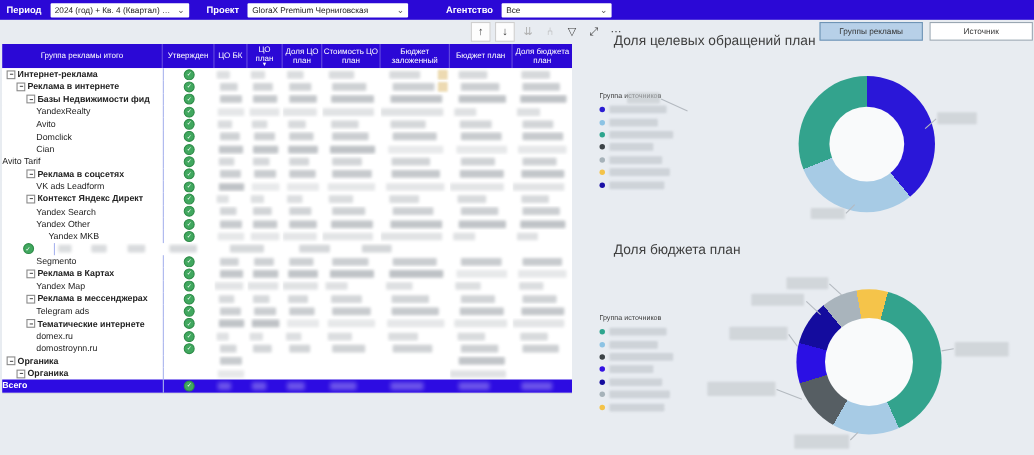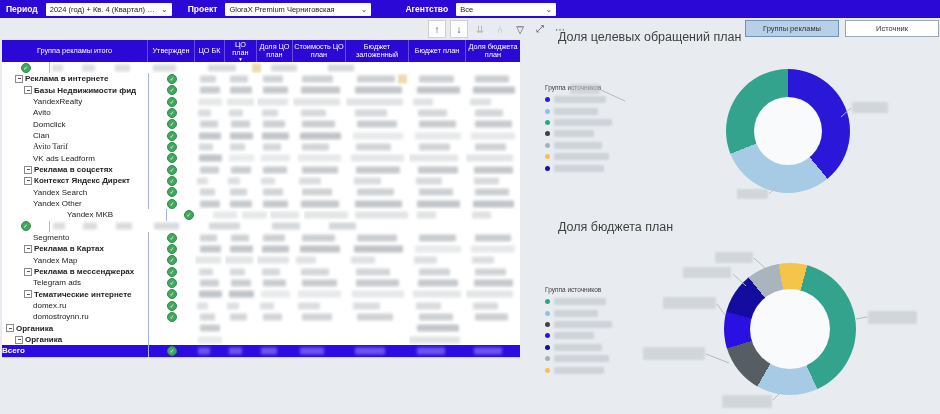--- a/index.html
+++ b/index.html
@@ -135,20 +135,24 @@
       </div>
       <div class="hcell" style="width: 57px;">
         <span>Бюджет план</span>
       </div>
       <div class="hcell" style="width: 54px;">
         <span>Доля бюджета план</span>
       </div>
     </div>
   <div id="tbody">
       <div class="trow">
+        <div class="cell label-cell bold" style="width: 146px; padding-left: 4px;">
+          <span class="expander"></span>
+          <span>Интернет-реклама</span>
+        </div>
         <div class="cell appr" style="width: 47px;">
           <span class="check">✓</span>
         </div>
         <div class="cell data" style="width: 30px;">
           <span class="blur" style="width: 38.3099%; left: 8.07774%; opacity: 0.333741;"></span>
         </div>
         <div class="cell data" style="width: 32px;">
           <span class="blur" style="width: 39.9649%; left: 9.3945%; opacity: 0.346379;"></span>
         </div>
         <div class="cell data" style="width: 36px;">
@@ -339,21 +343,21 @@
           <span class="blur" style="width: 79.2979%; left: 11.3771%; opacity: 0.22674;"></span>
         </div>
         <div class="cell data" style="width: 57px;">
           <span class="blur" style="width: 80.9529%; left: 10.2272%; opacity: 0.239378;"></span>
         </div>
         <div class="cell data" style="width: 54px;">
           <span class="blur" style="width: 82.6078%; left: 8.97768%; opacity: 0.252016;"></span>
         </div>
       </div>
       <div class="trow">
-        <div class="cell label-cell" style="width: 146px; padding-left: 31px; font-family: Liberation Serif, serif;">
+        <div class="cell label-cell" style="width: 146px; ">
           <span>Avito Tarif</span>
         </div>
         <div class="cell appr" style="width: 47px;">
           <span class="check">✓</span>
         </div>
         <div class="cell data" style="width: 30px;">
           <span class="blur" style="width: 47.4674%; left: 14.1146%; opacity: 0.403671;"></span>
         </div>
         <div class="cell data" style="width: 32px;">
           <span class="blur" style="width: 49.1224%; left: 14.8803%; opacity: 0.416309;"></span>
@@ -365,49 +369,20 @@
           <span class="blur" style="width: 52.4323%; left: 16.1128%; opacity: 0.441585;"></span>
         </div>
         <div class="cell data" style="width: 63px;">
           <span class="blur" style="width: 54.0873%; left: 16.5797%; opacity: 0.454223;"></span>
         </div>
         <div class="cell data" style="width: 57px;">
           <span class="blur" style="width: 55.7422%; left: 16.947%; opacity: 0.466861;"></span>
         </div>
         <div class="cell data" style="width: 54px;">
           <span class="blur" style="width: 57.3972%; left: 17.2146%; opacity: 0.479498;"></span>
-        </div>
-      </div>
-      <div class="trow">
-        <div class="cell label-cell" style="width: 146px; padding-left: 31px;">
-          <span>VK ads Leadform</span>
-        </div>
-        <div class="cell appr" style="width: 47px;">
-          <span class="check">✓</span>
-        </div>
-        <div class="cell data" style="width: 30px;">
-          <span class="blur" style="width: 77.2568%; left: 12.6582%; opacity: 0.631153;"></span>
-        </div>
-        <div class="cell data" style="width: 32px;">
-          <span class="blur" style="width: 78.9117%; left: 11.6311%; opacity: 0.223791;"></span>
-        </div>
-        <div class="cell data" style="width: 36px;">
-          <span class="blur" style="width: 80.5667%; left: 10.5044%; opacity: 0.236429;"></span>
-        </div>
-        <div class="cell data" style="width: 53px;">
-          <span class="blur" style="width: 82.2217%; left: 9.27814%; opacity: 0.249067;"></span>
-        </div>
-        <div class="cell data" style="width: 63px;">
-          <span class="blur" style="width: 83.8766%; left: 7.95227%; opacity: 0.261705;"></span>
-        </div>
-        <div class="cell data" style="width: 57px;">
-          <span class="blur" style="width: 85.5316%; left: 0.0583908%; opacity: 0.274343;"></span>
-        </div>
-        <div class="cell data" style="width: 54px;">
-          <span class="blur" style="width: 87.1866%; left: 0.188289%; opacity: 0.286981;"></span>
         </div>
       </div>
       <div class="trow">
         <div class="cell label-cell bold" style="width: 146px; padding-left: 22px;">
           <span class="expander"></span>
           <span>Реклама в соцсетях</span>
         </div>
         <div class="cell appr" style="width: 47px;">
           <span class="check">✓</span>
         </div>
@@ -427,20 +402,49 @@
           <span class="blur" style="width: 68.9819%; left: 16.2996%; opacity: 0.567964;"></span>
         </div>
         <div class="cell data" style="width: 57px;">
           <span class="blur" style="width: 70.6369%; left: 15.7705%; opacity: 0.580602;"></span>
         </div>
         <div class="cell data" style="width: 54px;">
           <span class="blur" style="width: 72.2919%; left: 15.1418%; opacity: 0.59324;"></span>
         </div>
       </div>
       <div class="trow">
+        <div class="cell label-cell" style="width: 146px; padding-left: 31px;">
+          <span>VK ads Leadform</span>
+        </div>
+        <div class="cell appr" style="width: 47px;">
+          <span class="check">✓</span>
+        </div>
+        <div class="cell data" style="width: 30px;">
+          <span class="blur" style="width: 77.2568%; left: 12.6582%; opacity: 0.631153;"></span>
+        </div>
+        <div class="cell data" style="width: 32px;">
+          <span class="blur" style="width: 78.9117%; left: 11.6311%; opacity: 0.223791;"></span>
+        </div>
+        <div class="cell data" style="width: 36px;">
+          <span class="blur" style="width: 80.5667%; left: 10.5044%; opacity: 0.236429;"></span>
+        </div>
+        <div class="cell data" style="width: 53px;">
+          <span class="blur" style="width: 82.2217%; left: 9.27814%; opacity: 0.249067;"></span>
+        </div>
+        <div class="cell data" style="width: 63px;">
+          <span class="blur" style="width: 83.8766%; left: 7.95227%; opacity: 0.261705;"></span>
+        </div>
+        <div class="cell data" style="width: 57px;">
+          <span class="blur" style="width: 85.5316%; left: 0.0583908%; opacity: 0.274343;"></span>
+        </div>
+        <div class="cell data" style="width: 54px;">
+          <span class="blur" style="width: 87.1866%; left: 0.188289%; opacity: 0.286981;"></span>
+        </div>
+      </div>
+      <div class="trow">
         <div class="cell label-cell bold" style="width: 146px; padding-left: 22px;">
           <span class="expander"></span>
           <span>Контекст Яндекс Директ</span>
         </div>
         <div class="cell appr" style="width: 47px;">
           <span class="check">✓</span>
         </div>
         <div class="cell data" style="width: 30px;">
           <span class="blur" style="width: 37.1515%; left: 7.09675%; opacity: 0.324895;"></span>
         </div>
@@ -515,21 +519,21 @@
           <span class="blur" style="width: 73.5607%; left: 14.5924%; opacity: 0.602929;"></span>
         </div>
         <div class="cell data" style="width: 57px;">
           <span class="blur" style="width: 75.2156%; left: 13.7877%; opacity: 0.615567;"></span>
         </div>
         <div class="cell data" style="width: 54px;">
           <span class="blur" style="width: 76.8706%; left: 12.8835%; opacity: 0.628205;"></span>
         </div>
       </div>
       <div class="trow">
-        <div class="cell label-cell" style="width: 146px; padding-left: 42px; margin-left: 23px;">
+        <div class="cell label-cell" style="width: 146px; padding-left: 42px;">
           <span>Yandex MKB</span>
         </div>
         <div class="cell appr" style="width: 47px;">
           <span class="check">✓</span>
         </div>
         <div class="cell data" style="width: 30px;">
           <span class="blur" style="width: 81.8355%; left: 9.57318%; opacity: 0.246118;"></span>
         </div>
         <div class="cell data" style="width: 32px;">
           <span class="blur" style="width: 83.4905%; left: 8.27054%; opacity: 0.258756;"></span>

